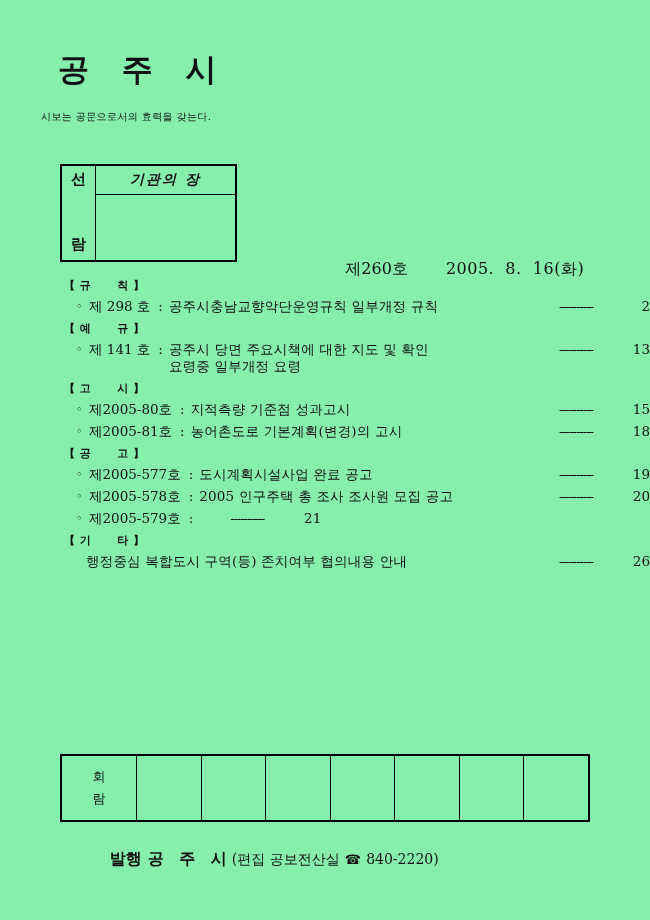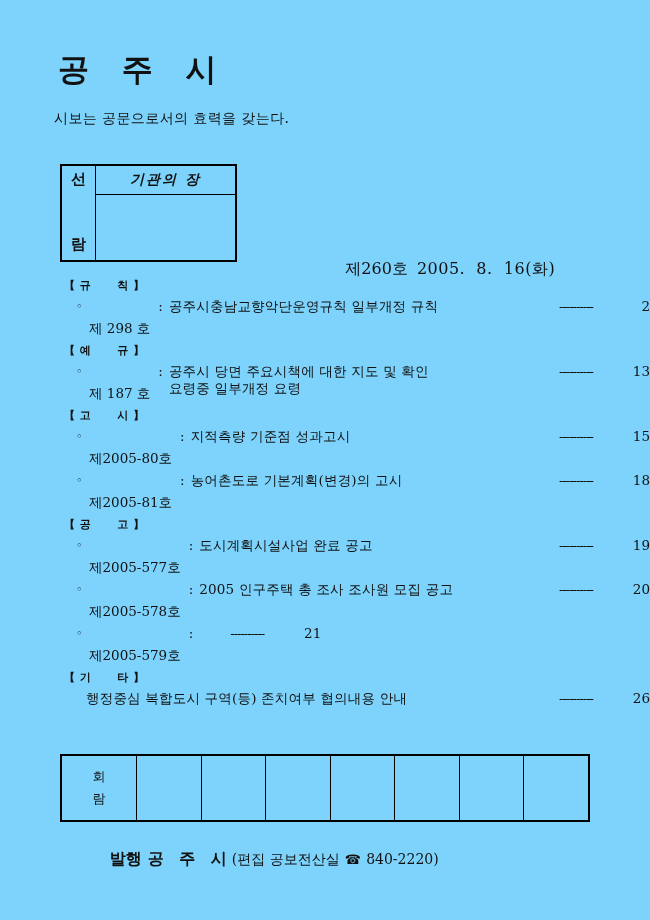--- a/index.html
+++ b/index.html
@@ -13,40 +13,40 @@
     position: relative;
     font-family: "DejaVu Serif", "Liberation Serif", serif;
     color: #111111;
     overflow: hidden;
   }
   .page {
     position: absolute;
     left: 0; top: 0;
     width: 650px;
     height: 920px;
-    background: #7dd3fc;
+    background: #86efac;
   }
 
   
   .masthead {
     position: absolute;
     left: 58px;
     top: 52px;
     font-size: 31px;
     font-weight: bold;
     letter-spacing: 11px;
     line-height: 1.1;
     font-family: "DejaVu Serif", "Liberation Serif", serif;
     white-space: pre;
   }
   .subtitle {
     position: absolute;
-    left: 54px;
+    left: 41px;
     top: 110px;
-    font-size: 14px;
+    font-size: 10px;
     letter-spacing: 0.4px;
     white-space: pre;
   }
 
   
   .approval-table {
     position: absolute;
     left: 60px;
     top: 164px;
     width: 177px;
@@ -93,21 +93,21 @@
 
   
   .issue-line {
     position: absolute;
     left: 325px;
     top: 240px;
     font-size: 16px;
     white-space: pre;
   }
   .issue-no { letter-spacing: 0px; }
-  .issue-date { margin-left: 9px; letter-spacing: 0.5px; }
+  .issue-date { margin-left: 38px; letter-spacing: 0.5px; }
 
   
   .contents {
     position: absolute;
     left: 0;
     top: 278px;
     width: 650px;
   }
   .section { margin-bottom: 6px; }
   .section-title {
@@ -130,21 +130,20 @@
   .bullet {
     width: 13px;
     flex: 0 0 13px;
     font-size: 11px;
     line-height: 17px;
   }
   .entry-no {
     white-space: pre;
     flex: 0 0 auto;
     letter-spacing: 0px;
-    margin-top: 22px;
   }
   .entry-colon {
     flex: 0 0 auto;
     padding: 0 6px 0 8px;
   }
   .entry-title {
     flex: 1 1 auto;
     white-space: pre-line;
     letter-spacing: 0.2px;
   }
@@ -256,21 +255,21 @@
           <span class="entry-page">2</span>
         </div>
       </div>
     </div>
 
     <div class="section">
       <div class="section-title">【 예      규 】</div>
       <div class="entries">
         <div class="entry">
           <span class="bullet">◦</span>
-          <span class="entry-no">제 187 호</span>
+          <span class="entry-no">제 141 호</span>
           <span class="entry-colon">:</span>
           <span class="entry-title">공주시 당면 주요시책에 대한 지도 및 확인
 요령중 일부개정 요령</span>
           <span class="entry-leader">----------</span>
           <span class="entry-page">13</span>
         </div>
       </div>
     </div>
 
     <div class="section">

